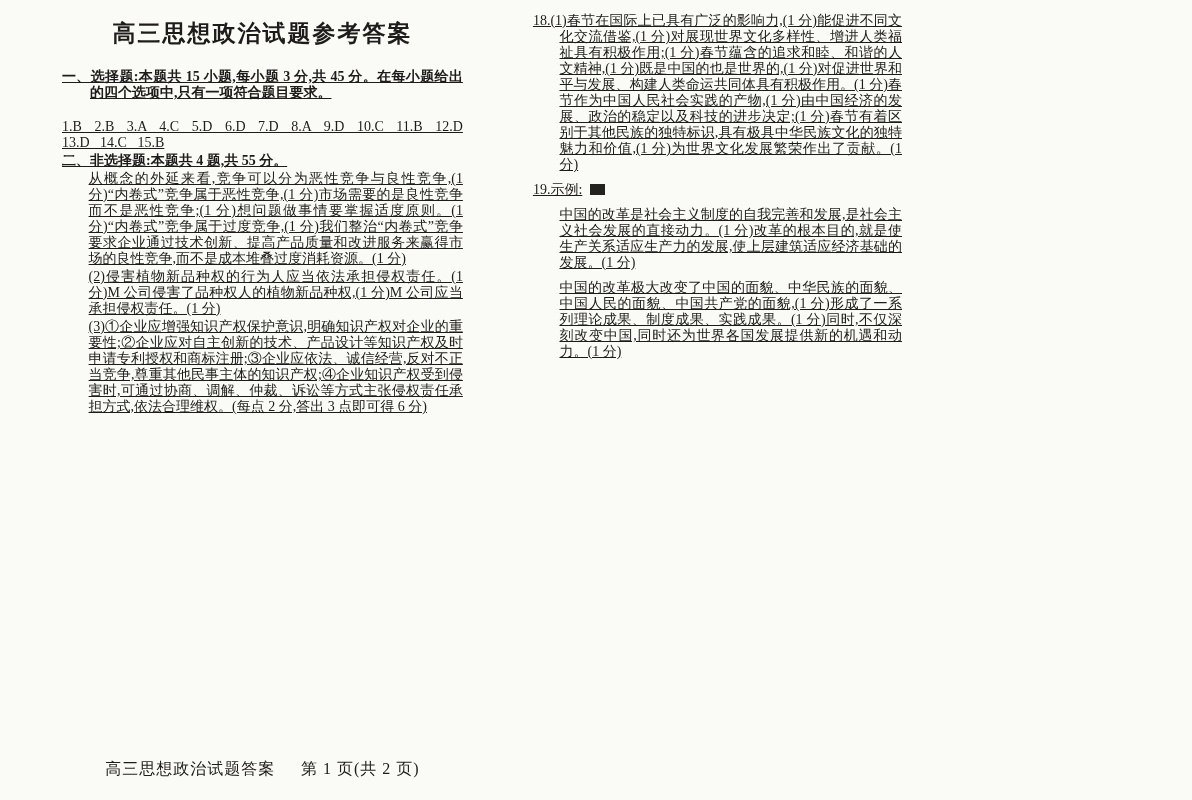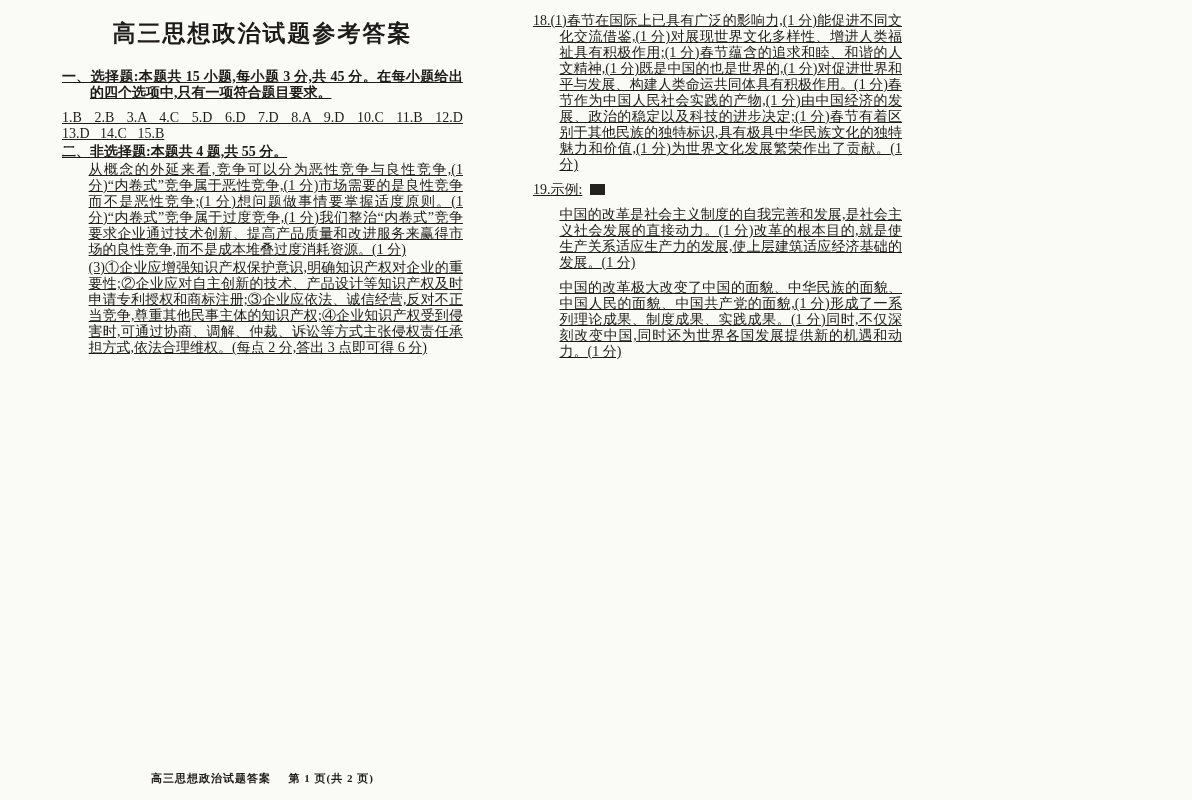--- a/index.html
+++ b/index.html
@@ -26,62 +26,63 @@
     font-size: 14px;
     line-height: 16px;
     text-align: justify;
     margin: 0 0 2px 0;
     text-decoration: underline;
   }
   .bold { font-weight: bold; }
   .hang2 { padding-left: 2em; text-indent: -2em; }
   .item { padding-left: 1.9em; text-indent: -1.9em; }
   .sub  { margin-left: 1.9em; }
-  .answers { word-spacing: 7px; margin: 9px 0 2px 0; }
+  .answers { word-spacing: 7px; margin: 18px 0 2px 0; }
 
   .page2 p { margin-bottom: 9px; }
 
   .smudge::after {
     content: "";
     display: inline-block;
     width: 15px;
     height: 11px;
     margin-left: 8px;
     background: #24221f;
     vertical-align: -1px;
   }
 
   .footer {
     position: absolute;
-    bottom: 14px;
+    bottom: 20px;
     left: 0;
     right: 0;
     text-align: center;
-    font-weight: bold;
-    font-size: 11px;
+    font-weight: normal;
+    font-size: 16px;
     letter-spacing: 1px;
   }
   .page1 .footer { left: 62px; right: 4px; }
   .page2 .footer { left: 66px; right: 42px; }
   .fgap { margin-left: 1.6em; }
 </style>
 </head>
 <body>
 
 <div class="spread">
 
   <div class="page page1">
     <h1 class="doc-title">高三思想政治试题参考答案</h1>
 
     <p class="hang2 bold">一、选择题:本题共 15 小题,每小题 3 分,共 45 分。在每小题给出的四个选项中,只有一项符合题目要求。</p>
     <p class="answers">1.B 2.B 3.A 4.C 5.D 6.D 7.D 8.A 9.D 10.C 11.B 12.D 13.D 14.C 15.B</p>
     <p class="hang2 bold">二、非选择题:本题共 4 题,共 55 分。</p>
 
     <p class="sub">从概念的外延来看,竞争可以分为恶性竞争与良性竞争,(1 分)“内卷式”竞争属于恶性竞争,(1 分)市场需要的是良性竞争而不是恶性竞争;(1 分)想问题做事情要掌握适度原则。(1 分)“内卷式”竞争属于过度竞争,(1 分)我们整治“内卷式”竞争要求企业通过技术创新、提高产品质量和改进服务来赢得市场的良性竞争,而不是成本堆叠过度消耗资源。(1 分)</p>
 
+    <p class="sub">(2)侵害植物新品种权的行为人应当依法承担侵权责任。(1 分)M 公司侵害了品种权人的植物新品种权,(1 分)M 公司应当承担侵权责任。(1 分)</p>
     <p class="sub">(3)①企业应增强知识产权保护意识,明确知识产权对企业的重要性;②企业应对自主创新的技术、产品设计等知识产权及时申请专利授权和商标注册;③企业应依法、诚信经营,反对不正当竞争,尊重其他民事主体的知识产权;④企业知识产权受到侵害时,可通过协商、调解、仲裁、诉讼等方式主张侵权责任承担方式,依法合理维权。(每点 2 分,答出 3 点即可得 6 分)</p>
 
     <div class="footer">
       <span>高三思想政治试题答案</span><span class="fgap">第 1 页(共 2 页)</span>
     </div>
   </div>
 
   <div class="page page2">
     <p class="item">18.(1)春节在国际上已具有广泛的影响力,(1 分)能促进不同文化交流借鉴,(1 分)对展现世界文化多样性、增进人类福祉具有积极作用;(1 分)春节蕴含的追求和睦、和谐的人文精神,(1 分)既是中国的也是世界的,(1 分)对促进世界和平与发展、构建人类命运共同体具有积极作用。(1 分)春节作为中国人民社会实践的产物,(1 分)由中国经济的发展、政治的稳定以及科技的进步决定;(1 分)春节有着区别于其他民族的独特标识,具有极具中华民族文化的独特魅力和价值,(1 分)为世界文化发展繁荣作出了贡献。(1 分)</p>
 

